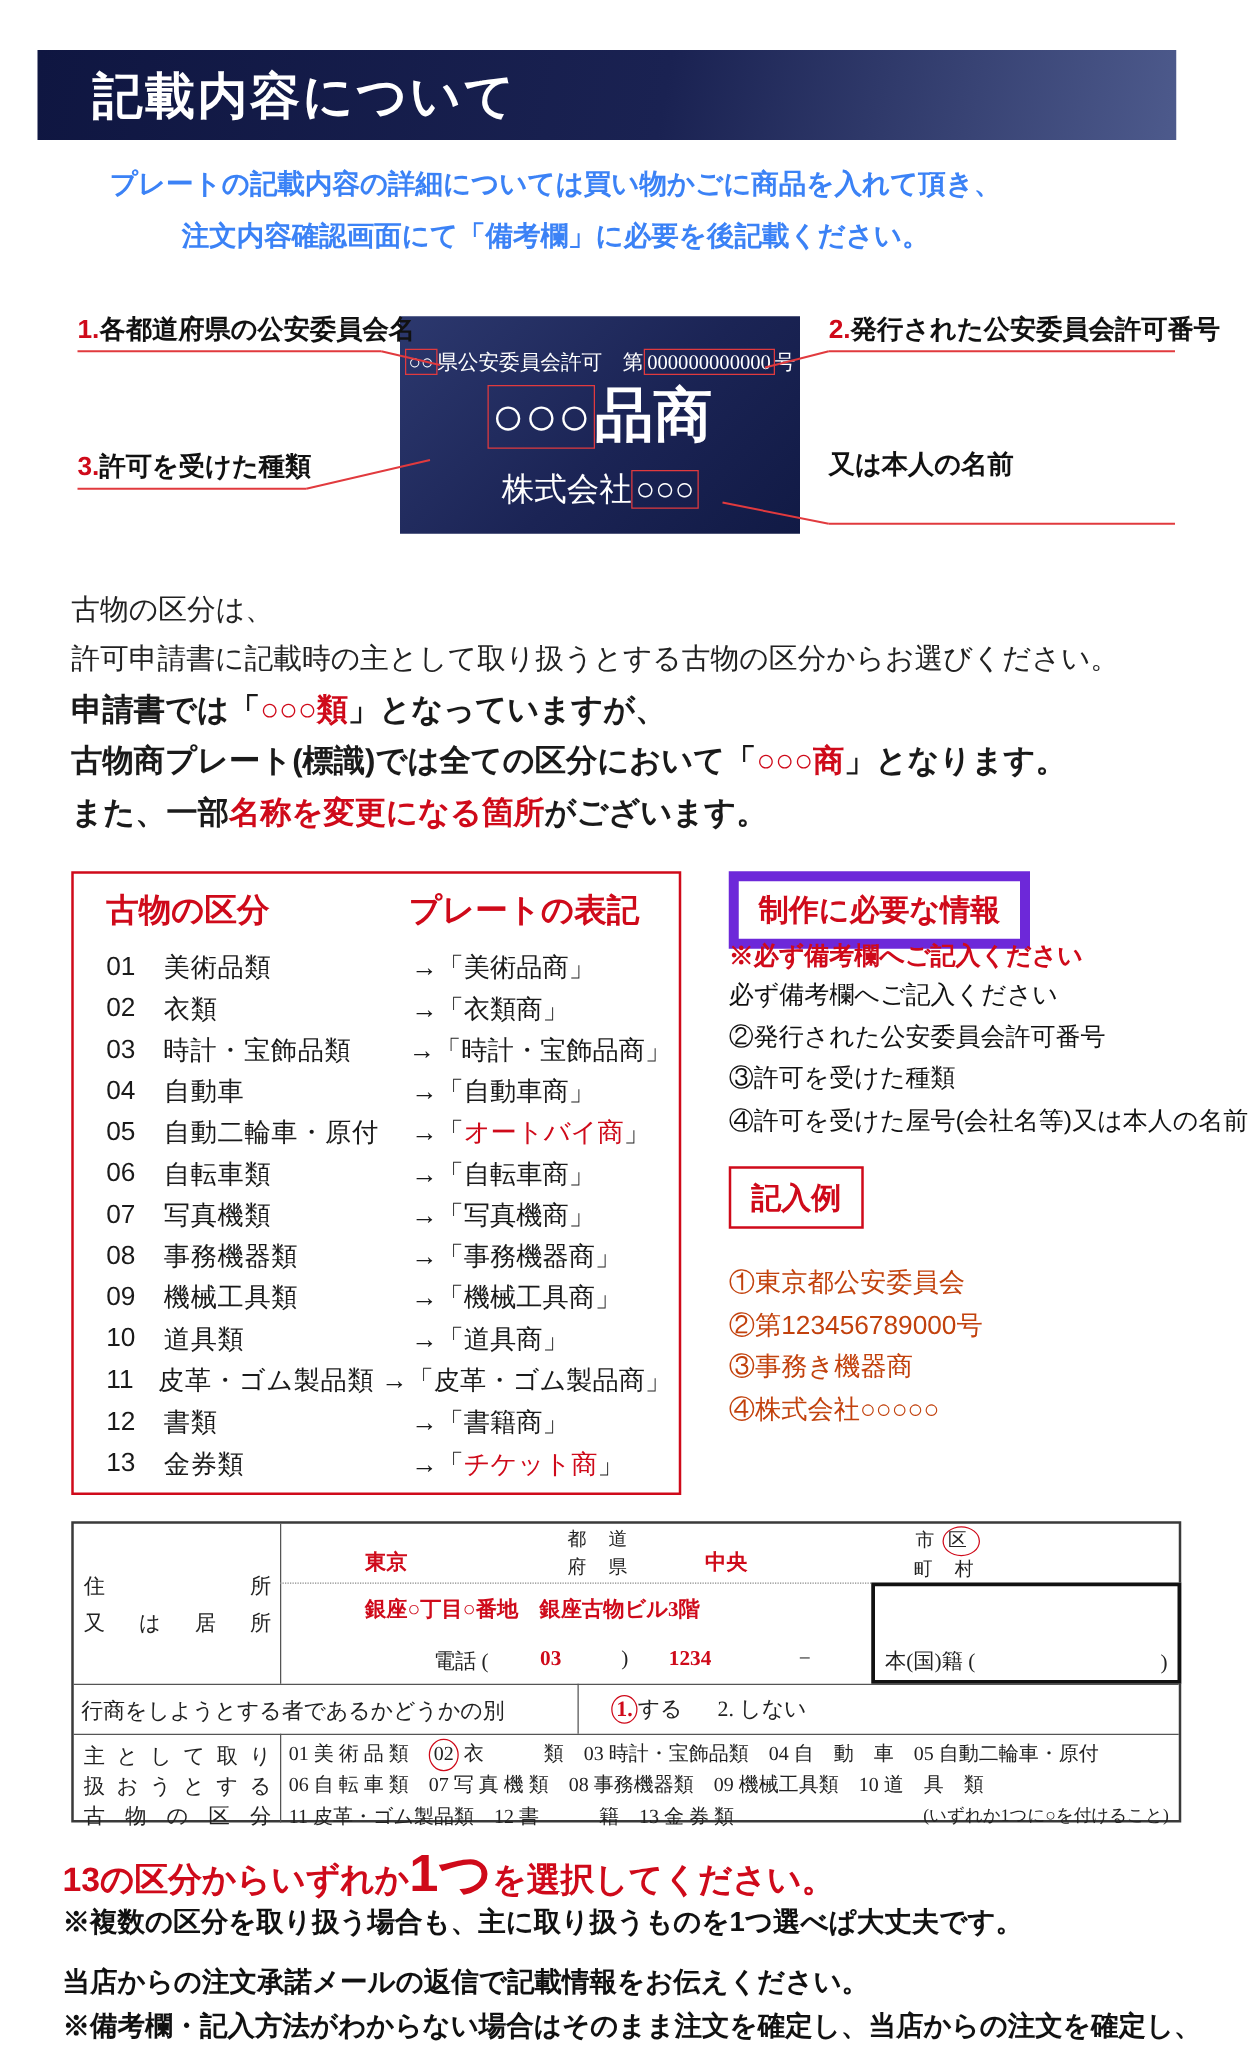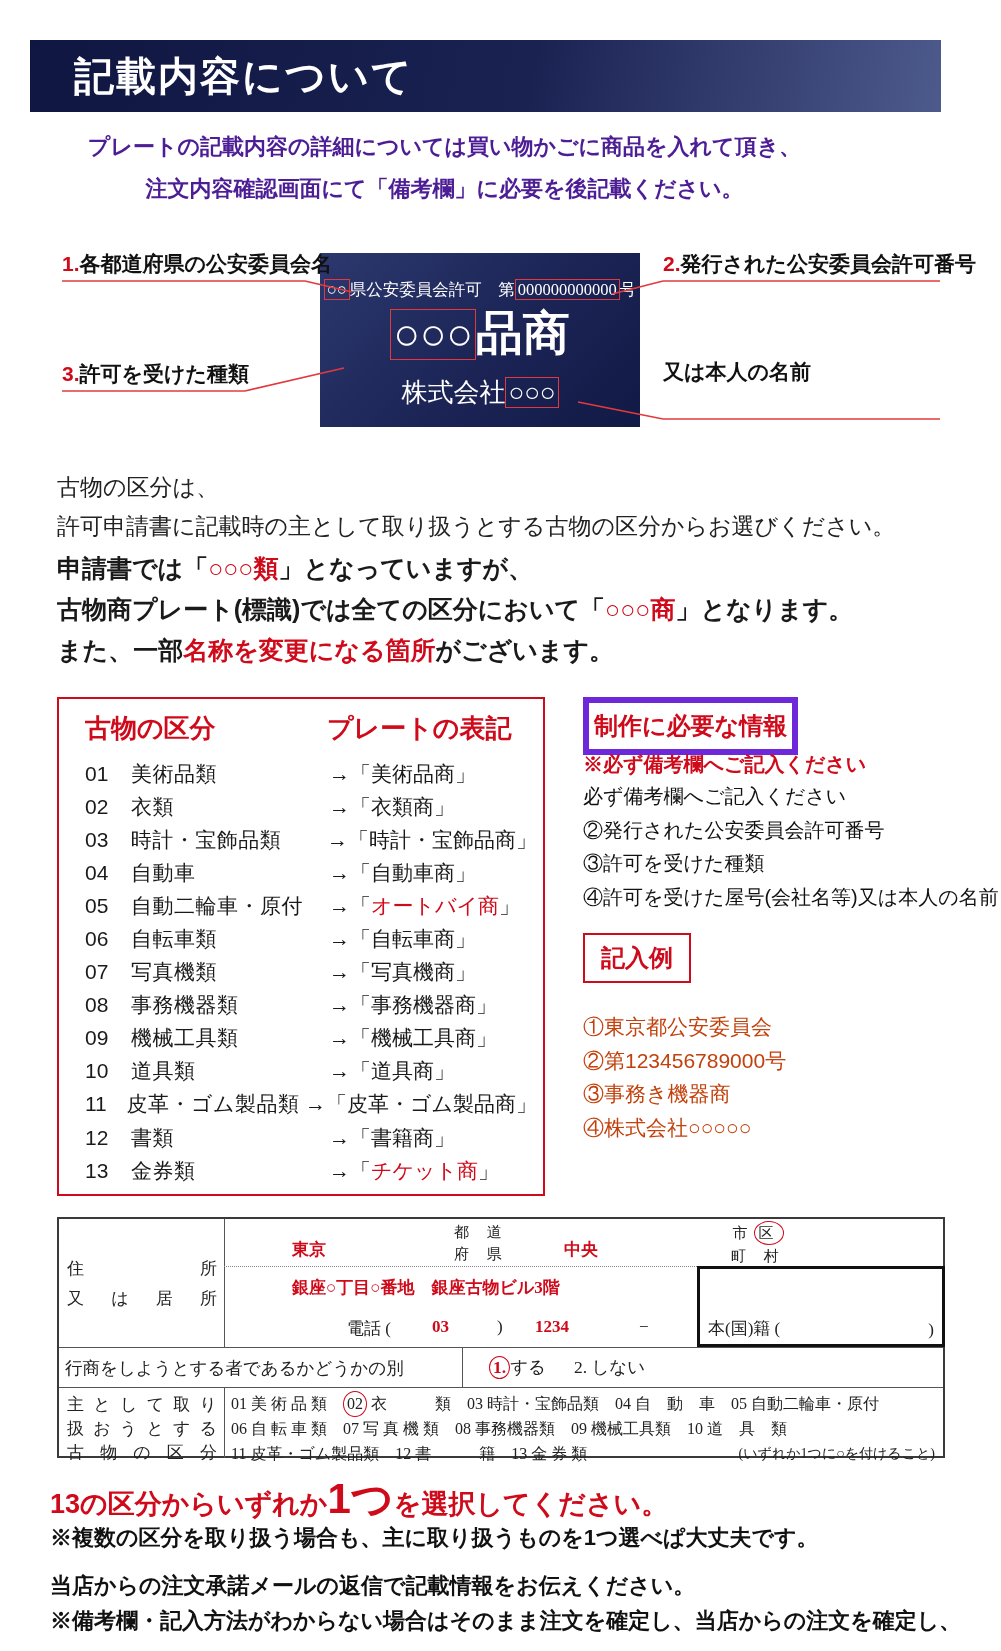--- a/index.html
+++ b/index.html
@@ -6,21 +6,21 @@
   .page{position:relative;width:1001px;height:1651px;background:#fff;overflow:hidden;
         font-family:"Liberation Sans",sans-serif;color:#1a1a1a;}
 
   
   .hdr{position:absolute;left:30px;top:40px;width:911px;height:72px;
        background:linear-gradient(100deg,#0f1641 0%,#1a2252 55%,#4d5a8c 100%);
        display:flex;align-items:center;padding-left:44px;box-sizing:border-box;}
   .hdr .ttl{color:#fff;font-size:40px;font-weight:bold;letter-spacing:2px;}
 
   .intro{position:absolute;left:0;top:126px;width:889px;text-align:center;
-         font-size:22px;font-weight:bold;color:#4c1d95;line-height:42px;}
+         font-size:22px;font-weight:bold;color:#3b82f6;line-height:42px;}
 
   
   .plate{position:absolute;left:320px;top:253px;width:320px;height:174px;
          background:linear-gradient(135deg,#2c386e 0%,#1b2455 55%,#111a45 100%);
          color:#fff;font-family:"Liberation Serif",serif;text-align:center;box-sizing:border-box;}
   .plate .l1{margin-top:26px;font-size:16.5px;white-space:nowrap;}
   .plate .l2{margin-top:6px;font-size:44px;line-height:52px;white-space:nowrap;}
   .plate .l2 .kanji{font-weight:bold;font-size:47px;}
   .plate .l3{margin-top:14px;font-size:26px;white-space:nowrap;}
   .rbox{border:1.5px solid #e13a3e;padding:0 2px;}
@@ -37,22 +37,22 @@
   .tbox{position:absolute;left:57px;top:697px;width:488px;height:499px;
         border:2px solid #cf0a1a;box-sizing:border-box;padding-left:34px;}
   .th{position:absolute;top:12px;font-size:26px;font-weight:bold;color:#cf0a1a;}
   .th.c1{left:26px;} .th.c2{left:268px;}
   .trows{position:absolute;left:26px;top:58px;right:6px;}
   .trow{display:flex;align-items:center;height:33.1px;font-size:21px;color:#1a1a1a;}
   .tnum{width:46px;} .tname{width:198px;letter-spacing:.5px;}
   .tplate{white-space:nowrap;}
 
   
-  .ibox{position:absolute;left:583px;top:697px;border:6px solid #6d28d9;
-        font-size:24px;font-weight:bold;color:#cf0a1a;padding:7px 5px;white-space:nowrap;}
+  .ibox{position:absolute;left:583px;top:697px;border:8px solid #6d28d9;
+        font-size:24px;font-weight:bold;color:#cf0a1a;padding:7px 16px;white-space:nowrap;}
   .inote{position:absolute;left:583px;top:751px;font-size:20px;font-weight:bold;color:#cf0a1a;}
   .ilist{position:absolute;left:583px;top:780px;font-size:20px;color:#111;line-height:33.5px;}
   .ebox{position:absolute;left:583px;top:933px;border:2px solid #cf0a1a;
         font-size:24px;font-weight:bold;color:#cf0a1a;padding:7px 16px;white-space:nowrap;}
   .elist{position:absolute;left:583px;top:988px;font-size:21px;color:#c2410c;line-height:33.5px;margin-top:22px;}
 
   
   .form{position:absolute;left:57px;top:1217px;width:888px;height:241px;
         border:2px solid #3a3a3a;box-sizing:border-box;
         font-family:"Liberation Serif",serif;color:#222;}

